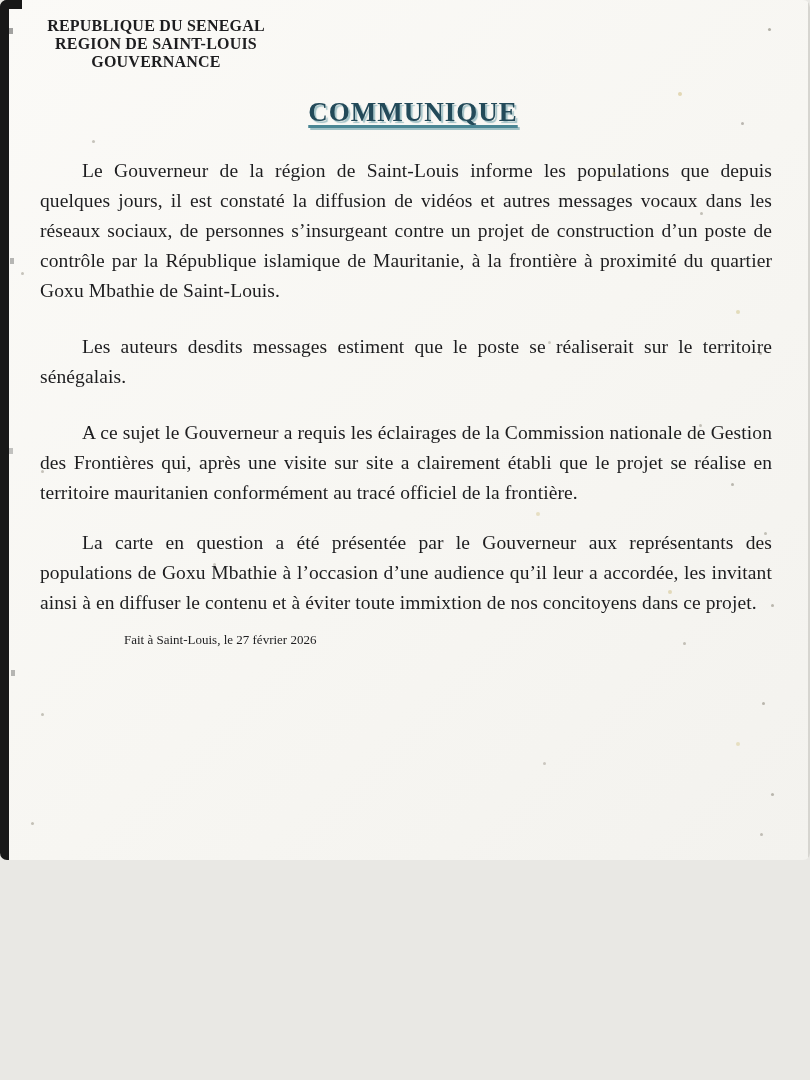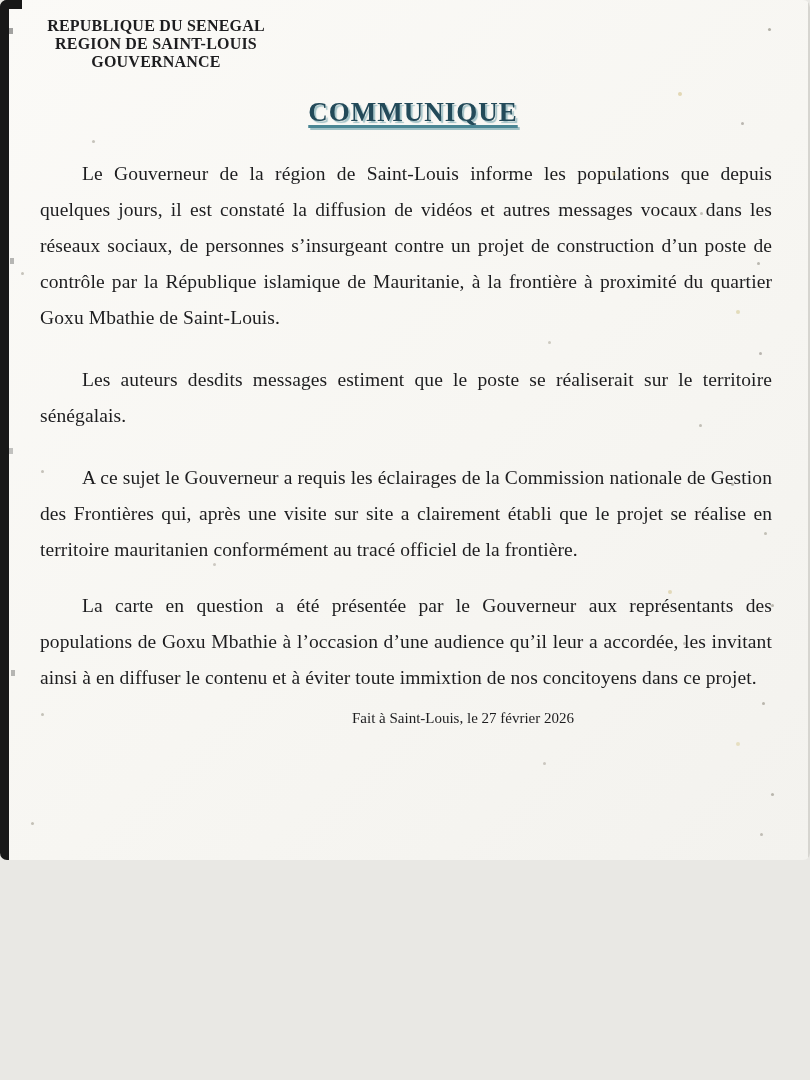--- a/index.html
+++ b/index.html
@@ -38,28 +38,28 @@
 
   .letterhead{margin:0;padding-top:17px;padding-left:38px;width:236px;text-align:center;line-height:18px;}
   .lh-bold{font-weight:bold;font-size:16px;letter-spacing:.2px;}
   .lh-italic{font-style:italic;font-size:14.5px;}
 
   .doc-title{margin-top:26px;text-align:center;font-size:27px;font-weight:bold;letter-spacing:1px;
     color:#234a59;text-shadow:2px 2px 1px rgba(104,157,166,.6);
     text-decoration:underline;text-decoration-color:#4a8694;text-decoration-thickness:2.5px;text-underline-offset:4px;padding-left:16px;}
 
   .body-text{padding:0 38px 0 40px;}
-  .body-text p{margin:0;font-size:19.5px;line-height:36px;text-align:justify;text-indent:42px;
+  .body-text p{margin:0;font-size:19.5px;line-height:30px;text-align:justify;text-indent:42px;
     letter-spacing:.1px;}
   .p1{margin-top:28px !important;}
   .p2,.p3{margin-top:26px !important;}
   .p4,.p5{margin-top:20px !important;}
   .p6{margin-top:20px !important;}
 
-  .dateline{margin:14px 0 0 114px;font-size:15px;text-align:center;}
+  .dateline{margin:14px 0 0 84px;font-size:13px;}
 
   .sig-role{position:absolute;left:536px;top:948px;font-size:20px;font-weight:bold;}
   .sig-name{position:absolute;left:522px;top:1006px;font-size:20px;font-weight:bold;white-space:pre;}
 
   .stamp-svg{position:absolute;left:405px;top:898px;mix-blend-mode:multiply;opacity:.9;}
   .sig-svg{position:absolute;left:380px;top:898px;mix-blend-mode:multiply;opacity:.92;}
   .stamp-arc-text{font-family:"Liberation Sans","DejaVu Sans",sans-serif;font-weight:bold;}
 </style>
 </head>
 <body>

